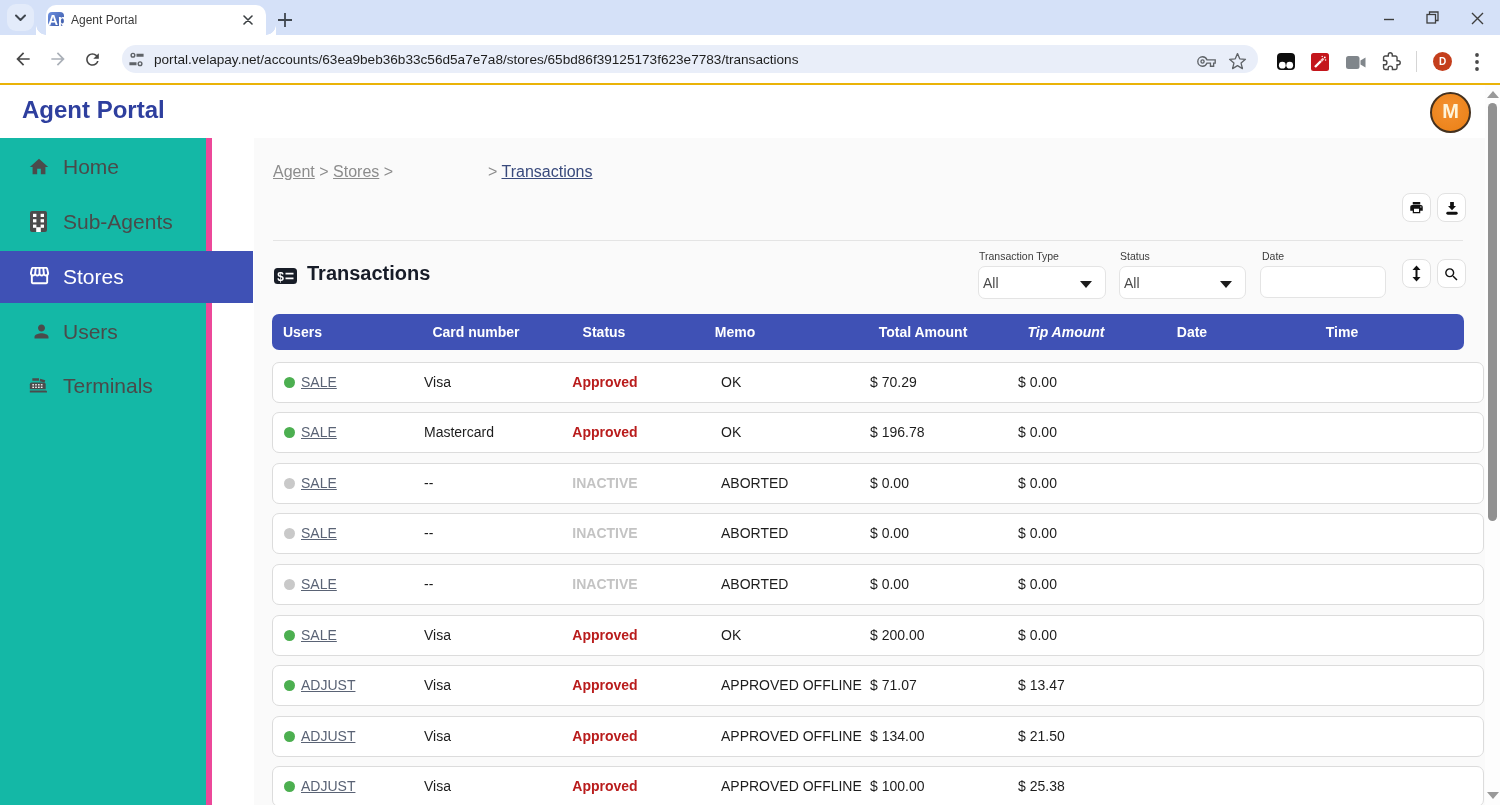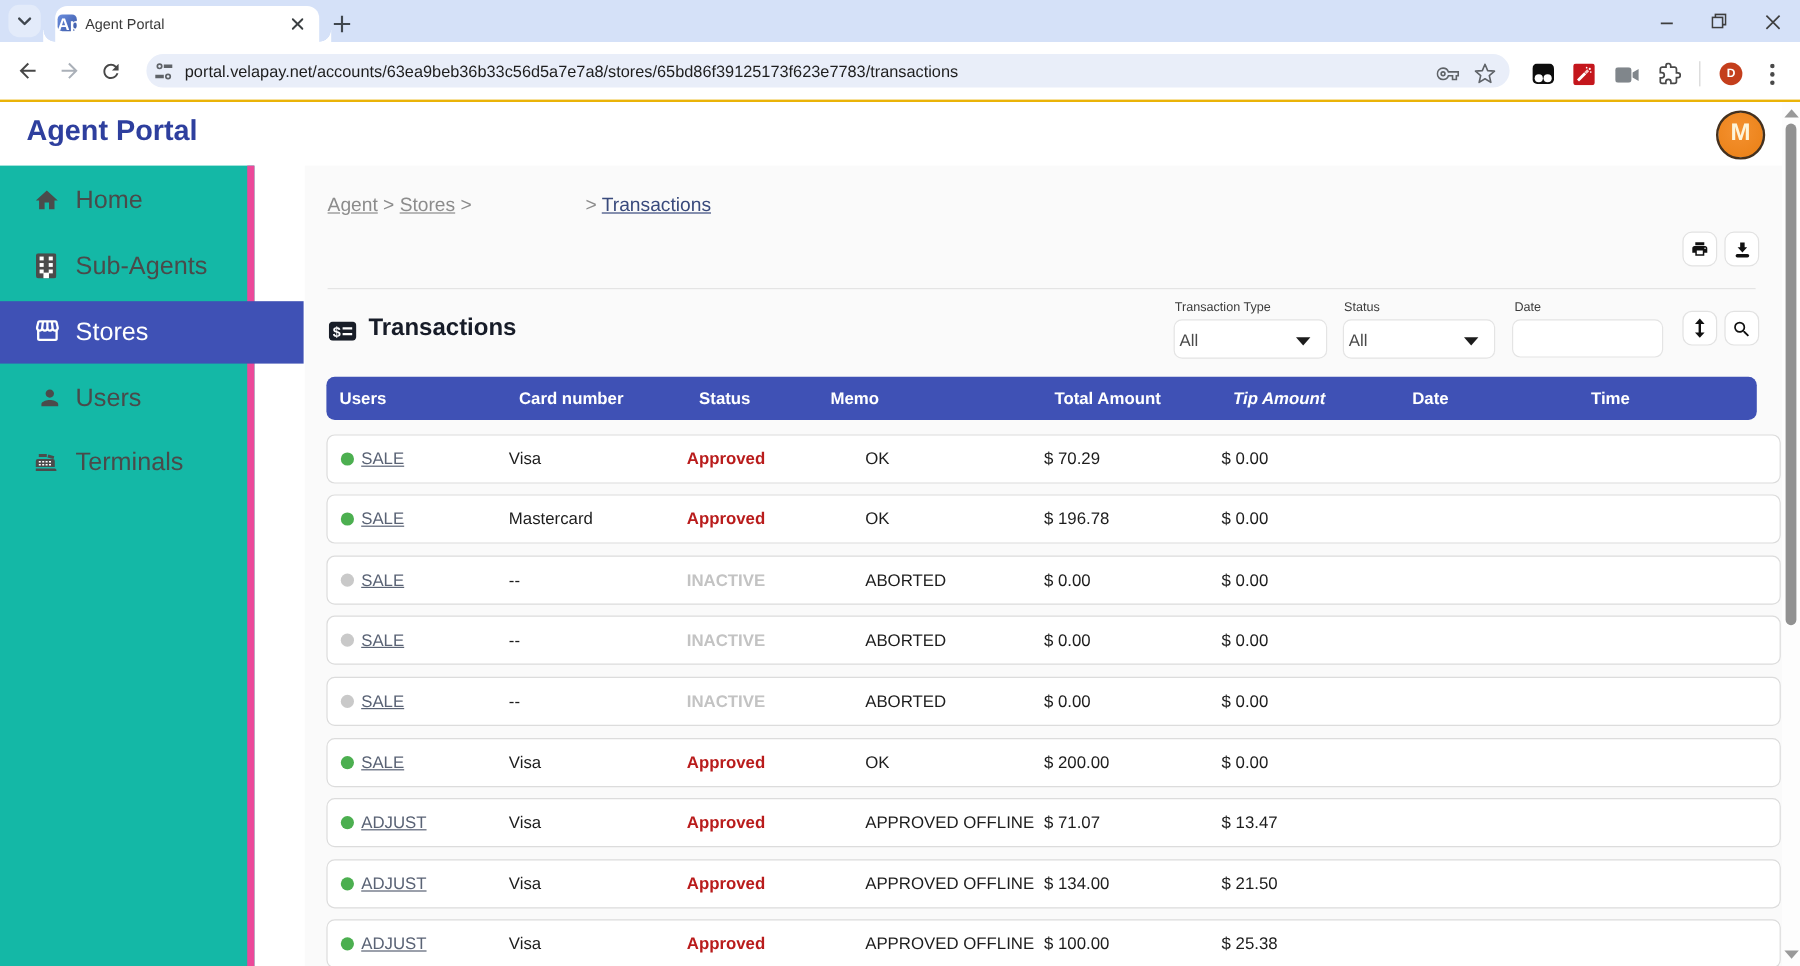--- a/index.html
+++ b/index.html
@@ -247,21 +247,21 @@
       </div>
     <div class="iconbtn" id="searchbtn" style="left:1183px; top:121px;">
         <svg width="17" height="17" viewBox="0 0 24 24" style="margin:6px auto 0 5px;">
           <path d="M15.5 14h-.79l-.28-.27A6.471 6.471 0 0 0 16 9.5 6.5 6.5 0 1 0 9.5 16c1.61 0 3.09-.59 4.23-1.57l.27.28v.79l5 4.99L20.49 19l-4.99-5zm-6 0C7.01 14 5 11.99 5 9.5S7.01 5 9.5 5 14 7.01 14 9.5 11.99 14 9.5 14z" fill="#111"></path>
         </svg>
       </div>
     <div id="tblhead">
       <span class="hcell" style="left:11px;">Users</span>
       <span class="hcell" style="left:140px; width:128px; text-align:center;">Card number</span>
       <span class="hcell" style="left:252px; width:160px; text-align:center;">Status</span>
-      <span class="hcell" style="left:420px; width:124px; ">Memo</span>
+      <span class="hcell" style="left:401px; width:124px; text-align:center;">Memo</span>
       <span class="hcell" style="left:591px; width:120px; text-align:center;">Total Amount</span>
       <span class="hcell" style="left:732px; width:124px; text-align:center;font-style:italic;">Tip Amount</span>
       <span class="hcell" style="left:860px; width:120px; text-align:center;">Date</span>
       <span class="hcell" style="left:1010px; width:120px; text-align:center;">Time</span>
     </div>
     <div id="rows">
 <div class="row" style="top:223.5px;">
           <span class="dot gdot"></span>
           <span class="link">SALE</span>
           <span class="card">Visa</span>

